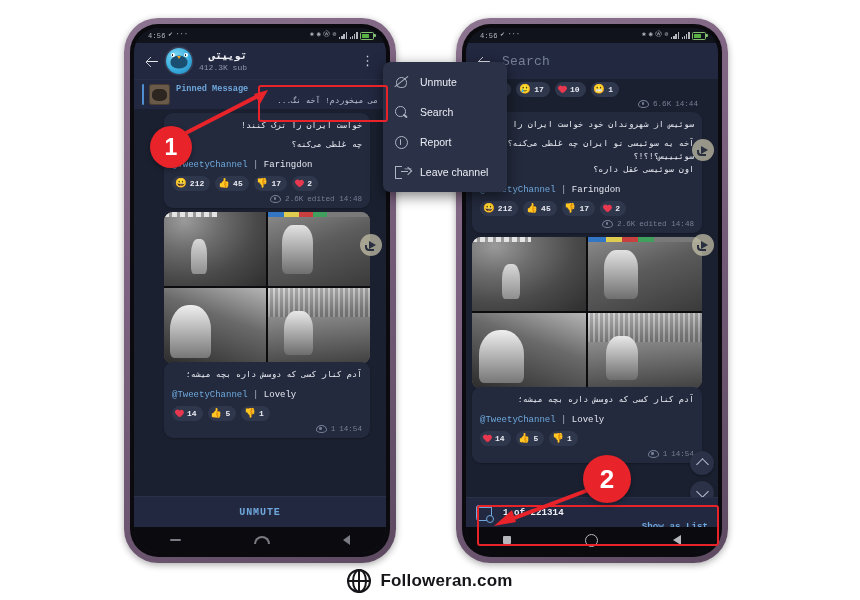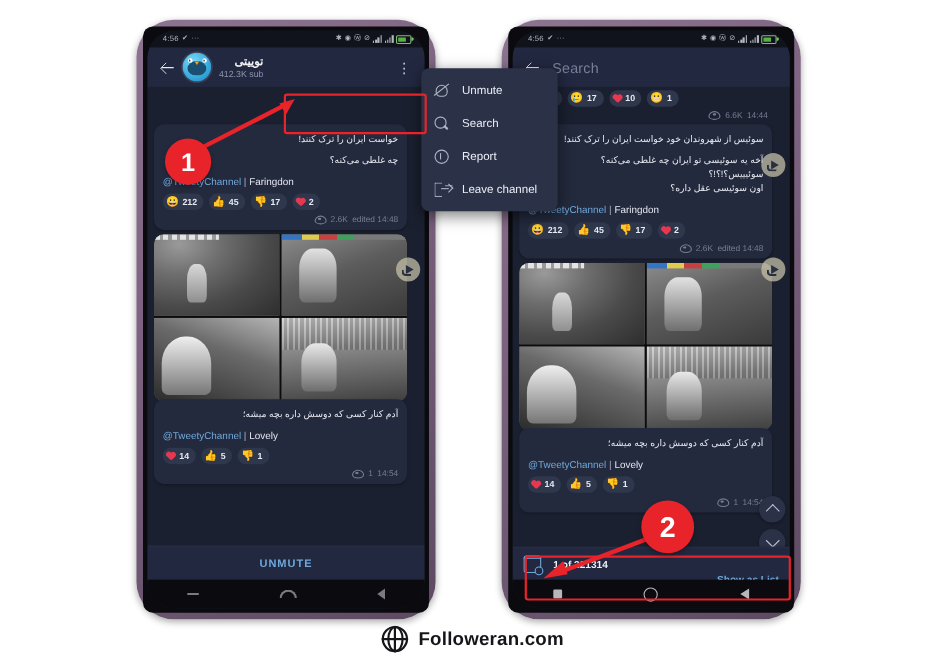--- a/index.html
+++ b/index.html
@@ -19,21 +19,21 @@
     border-radius:34px;
     background:linear-gradient(145deg,#8d7490 0%,#7c6280 40%,#5d4a61 100%);
     padding:6px;
     box-sizing:border-box;
     box-shadow:0 2px 7px rgba(0,0,0,.33);
   }
   .phone.left{left:124px;top:18px;}
   .phone.right{left:456px;top:18px;}
   .bezel{
     position:absolute;left:6px;top:6px;right:6px;bottom:6px;
-    background:#0b0b0f;border-radius:9px;overflow:hidden;
+    background:#0b0b0f;border-radius:28px;overflow:hidden;font-family:Liberation Mono, monospace;
   }
   .screen{
     position:absolute;left:4px;top:4px;right:4px;bottom:4px;
     background:#1b2030;border-radius:25px;overflow:hidden;
   }
 
   
   .statusbar{
     height:15px;background:#10131c;
     display:flex;align-items:center;
@@ -422,22 +422,30 @@
             <span class="eye r"></span>
             <span class="beak"></span>
           </div>
           <div class="hd-txt">
             <div class="hd-name">توییتی</div>
             <div class="hd-sub">412.3K sub</div>
           </div>
           <div class="hd-dots">⋮</div>
         </div>
 
-
-        <div class="msg-scroll" style="top:81px;bottom:56px;">
+        <div class="pinned">
+          <div class="pin-bar"></div>
+          <div class="pin-thumb"></div>
+          <div class="pin-txt">
+            <div class="pin-title">Pinned Message</div>
+            <div class="pin-desc">می میخوردم! آخه نگ...</div>
+          </div>
+        </div>
+
+        <div class="msg-scroll" style="top:81px;bottom:56px;padding-left:24px;">
 
           <div class="bubble">
             <div class="msg-line">خواست ایران را ترک کنند!</div>
             <div class="msg-gap"></div>
             <div class="msg-line">چه غلطی می‌کنه؟</div>
             <div class="sig">
               <span class="handle">@TweetyChannel</span>
               <span class="sep">|</span>
               <span class="place">Faringdon</span>
             </div>

